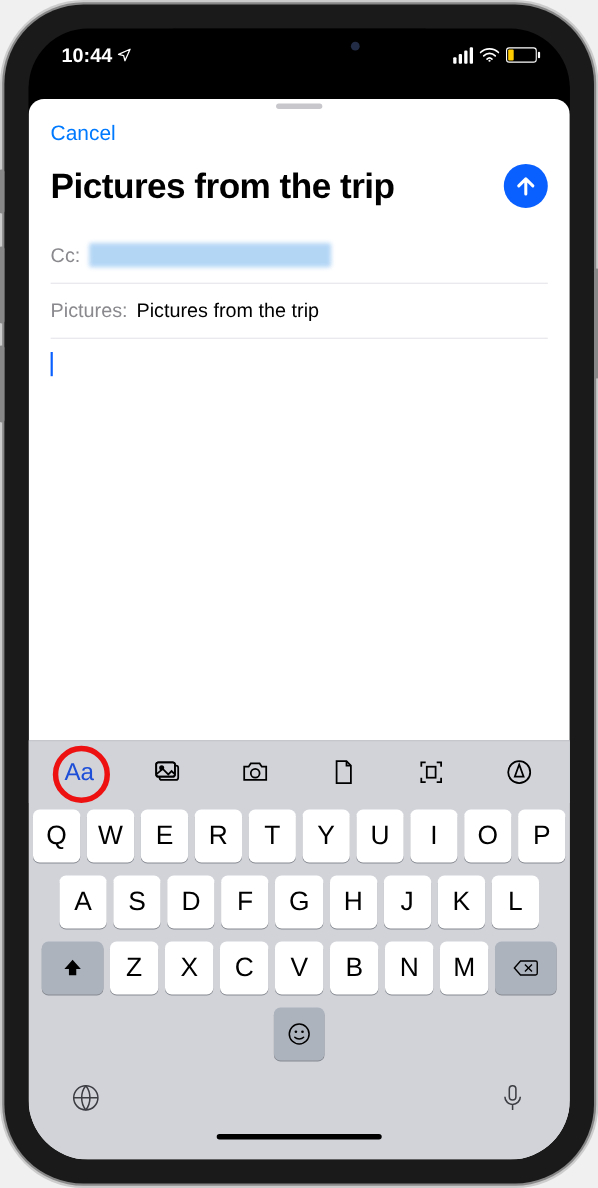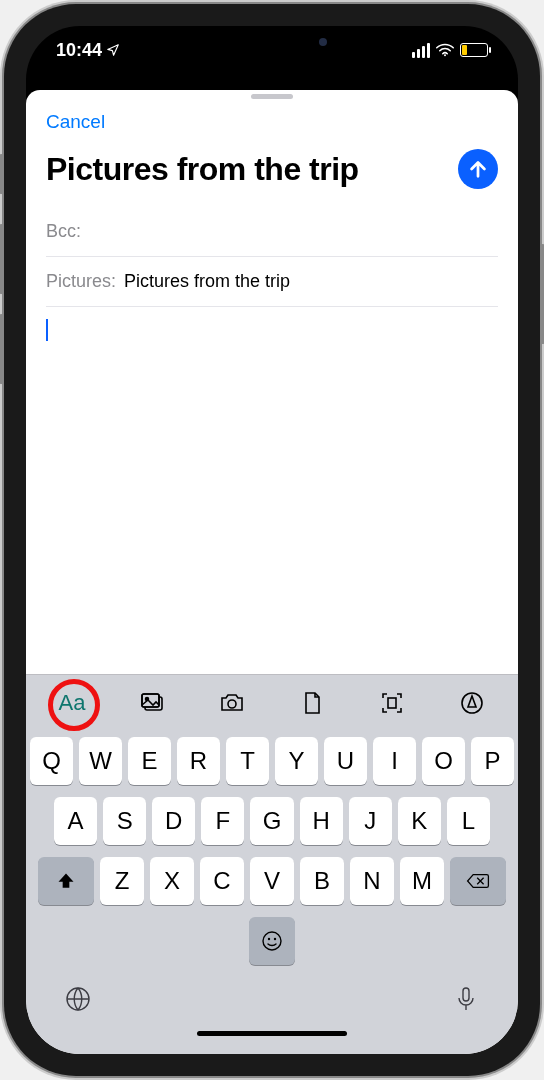--- a/index.html
+++ b/index.html
@@ -127,21 +127,21 @@
     background:#d1d3d9;
     display:flex;
     align-items:center;
     justify-content:space-around;
     padding: 0 6px;
     position:relative;
   }
   .fmt-btn {
     width:46px; height:42px;
     display:flex; align-items:center; justify-content:center;
-    background:none; border:none; color:#0f766e; font-size:22px;
+    background:none; border:none; color:#1d4ed8; font-size:22px;
     cursor:pointer;
   }
   .fmt-btn svg { width:28px; height:28px; stroke:#000; fill:none; stroke-width:1.6;}
   .red-circle { position:absolute; left:22px; top:4px; width:52px; height:52px; border:5px solid #e11; border-radius:50%; pointer-events:none;}
 
   .key-rows { padding: 6px 4px 0; }
   .key-row { display:flex; justify-content:center; gap:6px; margin-bottom:12px; }
   .key {
     background:#fff;
     border-radius:6px;
@@ -216,21 +216,22 @@
         <div class="title-row">
           <div class="title">Pictures from the trip</div>
           <button class="send-btn">
             <svg viewBox="0 0 24 24">
                 <path d="M12 20 V5 M5 12 L12 5 L19 12" stroke="#fff" stroke-width="3" fill="none" stroke-linecap="round" stroke-linejoin="round"></path>
               </svg>
           </button>
         </div>
 
         <div class="field-row">
-          <span class="field-label">Bcc:</span>
+          <span class="field-label">Cc:</span>
+          <span class="redact r2"></span>
         </div>
         <div class="field-row">
           <span class="field-label">Pictures:</span>
           <span class="field-value">Pictures from the trip</span>
         </div>
         <div class="body-area">
           <span class="cursor"></span>
         </div>
 
         <div class="keyboard">

